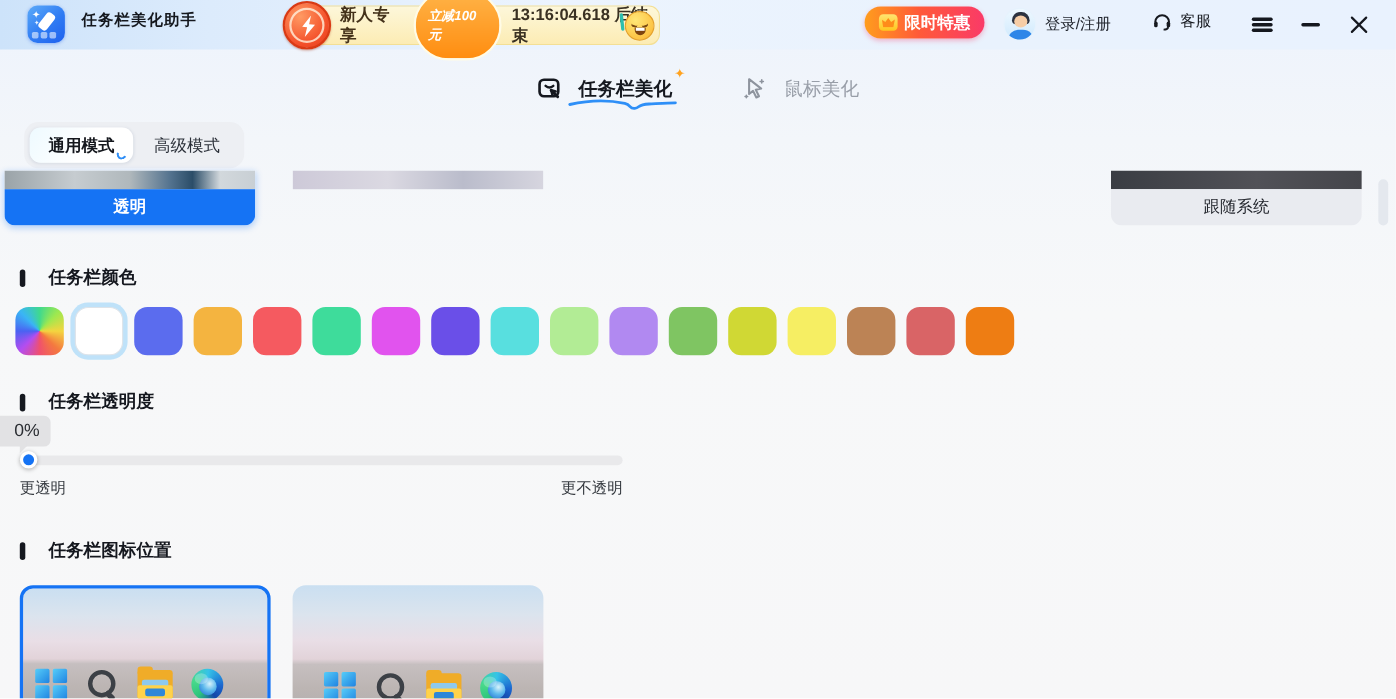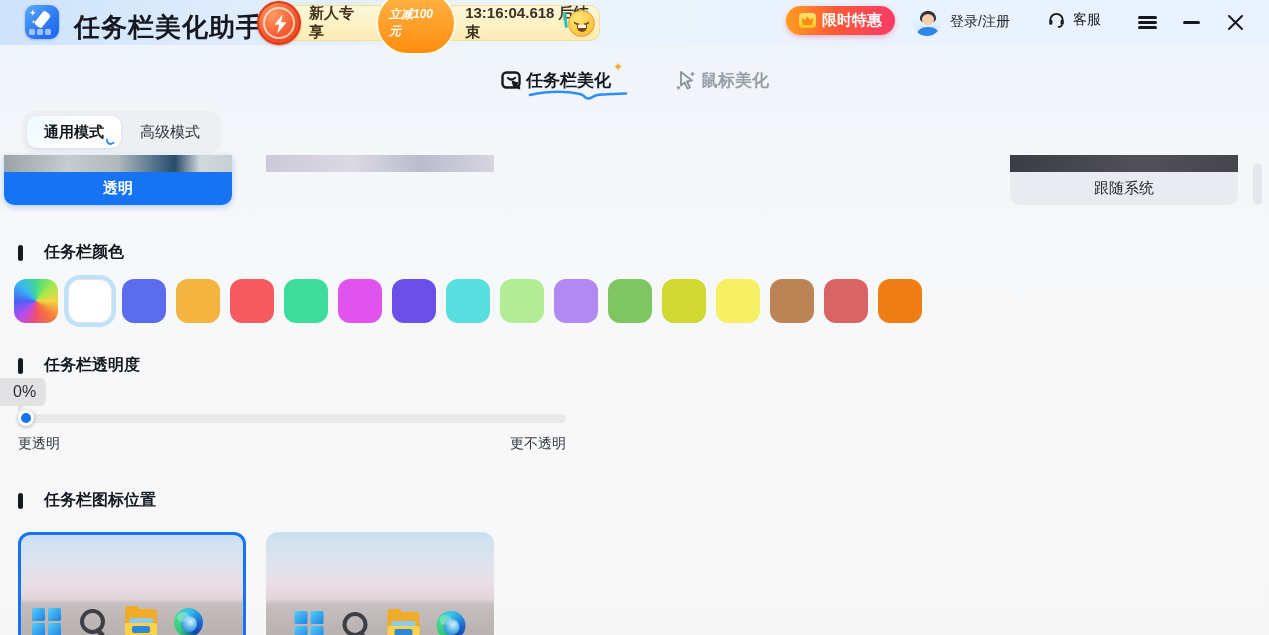--- a/index.html
+++ b/index.html
@@ -11,21 +11,21 @@
   
   .titlebar{position:absolute;left:0;top:0;width:1269px;height:45px;
     background:linear-gradient(90deg,#cde3fa 0%,#dcebfc 15%,#ecf4fe 40%,#e9f2fd 70%,#e9f2fe 100%);}
   .app-icon{position:absolute;left:25px;top:5px;width:34px;height:34px;border-radius:9px;
     background:linear-gradient(140deg,#5cabf9 0%,#2f7bf3 55%,#1f61ee 100%);box-shadow:0 1px 3px rgba(31,97,238,.35);}
   .app-icon .brush{position:absolute;left:13px;top:6px;width:9px;height:17px;background:#fff;border-radius:3px;transform:rotate(38deg);}
   .app-icon .spark1{position:absolute;left:4px;top:3px;color:#fff;font-size:9px;}
   .app-icon .spark2{position:absolute;left:6px;top:13px;color:#eaf4ff;font-size:6px;}
   .app-icon .dock{position:absolute;left:4px;bottom:4px;display:flex;gap:2px;}
   .app-icon .dock i{width:6px;height:6px;background:rgba(255,255,255,.55);border-radius:1.5px;display:block;}
-  .app-title{position:absolute;left:74px;top:10px;font-size:26px;font-weight:800;color:#15181e;letter-spacing:1px;font-family:Liberation Serif, serif;}
+  .app-title{position:absolute;left:74px;top:10px;font-size:14px;font-weight:800;color:#15181e;letter-spacing:1px;font-family:Liberation Serif, serif;}
   
   .promo{position:absolute;left:262px;top:5px;width:338px;height:36px;border-radius:10px;
     background:linear-gradient(180deg,#fdf7da 0%,#fcecb4 100%);border:1px solid #f3df95;
     display:flex;align-items:center;padding-left:46px;}
   .clock{position:absolute;left:-6px;top:-5px;width:44px;height:44px;border-radius:50%;
     background:radial-gradient(circle at 35% 30%,#ff9a63 0%,#f4502a 65%,#e03c1c 100%);
     border:2px solid #d93a14;box-shadow:0 1px 2px rgba(160,40,0,.4);}
   .clock::before{content:"";position:absolute;left:4px;top:4px;right:4px;bottom:4px;border-radius:50%;
     border:2px solid rgba(255,240,220,.8);}
   .clock .bolt{position:absolute;left:14px;top:11px;width:15px;height:20px;background:#fff;
@@ -58,23 +58,23 @@
   .avatar .body{position:absolute;left:3px;bottom:-4px;width:24px;height:13px;background:#2e86e8;border-radius:10px 10px 0 0;}
   .login{position:absolute;left:950px;top:13px;font-size:14px;color:#23272f;cursor:pointer;}
   .support{position:absolute;left:1047px;top:10px;display:flex;align-items:center;gap:7px;cursor:pointer;}
   .support .txt{font-size:14px;color:#16191f;}
   .winbtn{position:absolute;top:0;height:45px;display:flex;align-items:center;justify-content:center;width:34px;cursor:pointer;}
   .hamburger{left:1130px;} .hamburger i{display:block;width:19px;height:2.4px;background:#15181f;border-radius:2px;margin:2.6px 0;}
   .minimize{left:1174px;} .minimize i{display:block;width:17px;height:2.4px;background:#15181f;border-radius:2px;}
   .closebtn{left:1218px;}
   
   .nav{position:absolute;left:0;top:55px;width:1269px;height:50px;display:flex;justify-content:center;align-items:center;gap:64px;}
-  .nav-tab{display:flex;align-items:center;gap:3px;cursor:pointer;position:relative;}
+  .nav-tab{display:flex;align-items:center;gap:15px;cursor:pointer;position:relative;}
   .nav-tab .label{font-size:17px;font-weight:800;color:#15181f;}
-  .nav-tab.inactive .label{color:#989ea8;font-weight:700;}
+  .nav-tab.inactive .label{color:#989ea8;font-weight:400;}
   .nav-tab .sparkle{position:absolute;right:-12px;top:-9px;color:#ffa21f;font-size:12px;}
   .nav-underline{position:absolute;left:28px;bottom:-9px;}
   
   .mode-tabs{position:absolute;left:22px;top:111px;height:42px;background:#edeff3;border-radius:13px;
     display:flex;align-items:center;padding:5px;gap:2px;}
   .mode-tab{height:32px;padding:0 17px;display:flex;align-items:center;font-size:15px;color:#2b3039;cursor:pointer;position:relative;}
   .mode-tab.active{background:linear-gradient(125deg,#eefaff 0%,#ffffff 55%);border-radius:10px;font-weight:800;color:#14171d;
     box-shadow:0 1px 3px rgba(60,80,120,.12);}
   .mode-tab.active .swoosh{position:absolute;right:6px;bottom:3px;width:9px;height:9px;border-radius:50%;
     border:2.5px solid transparent;border-bottom-color:#2e8ef7;border-left-color:#2e8ef7;transform:rotate(-20deg);}

